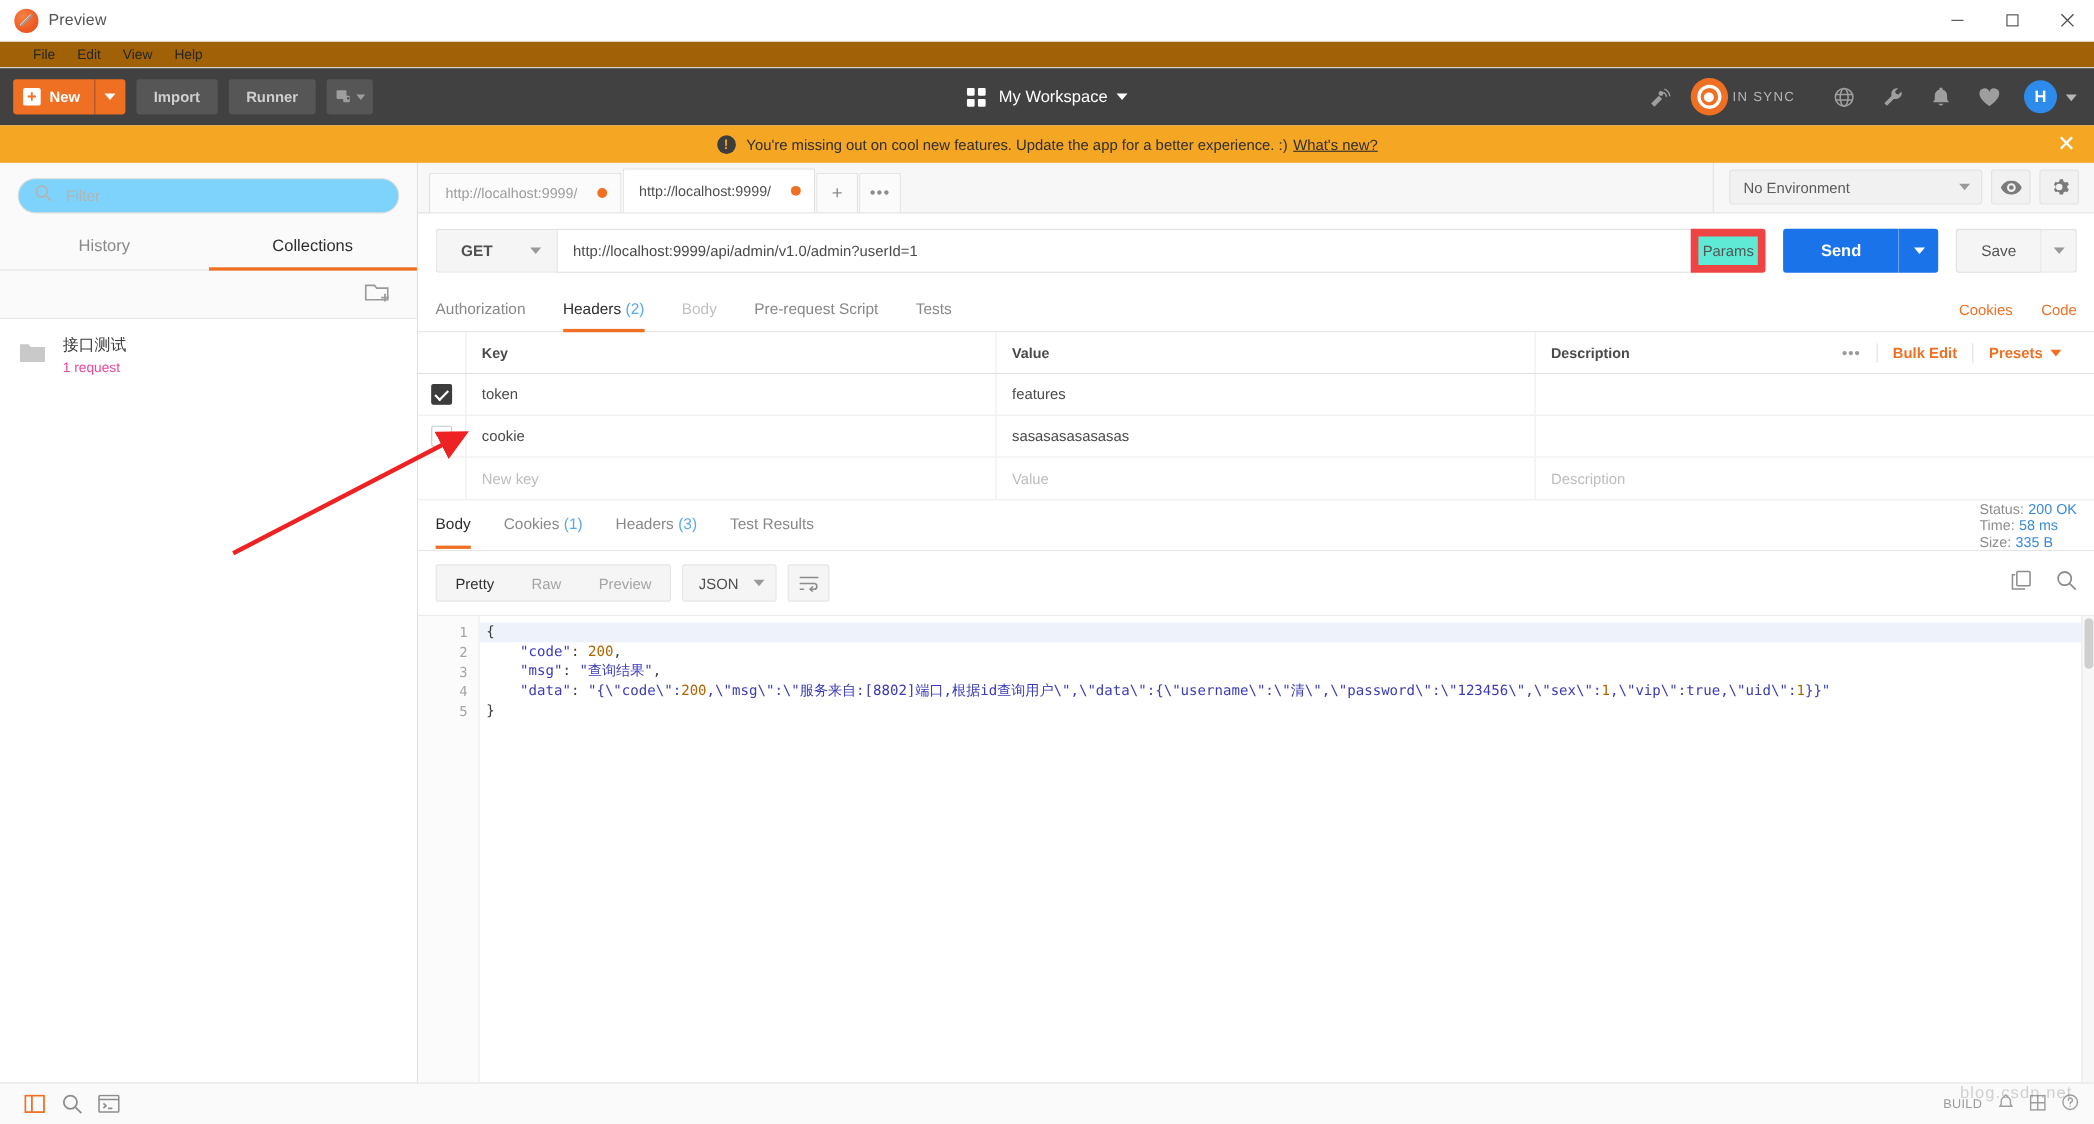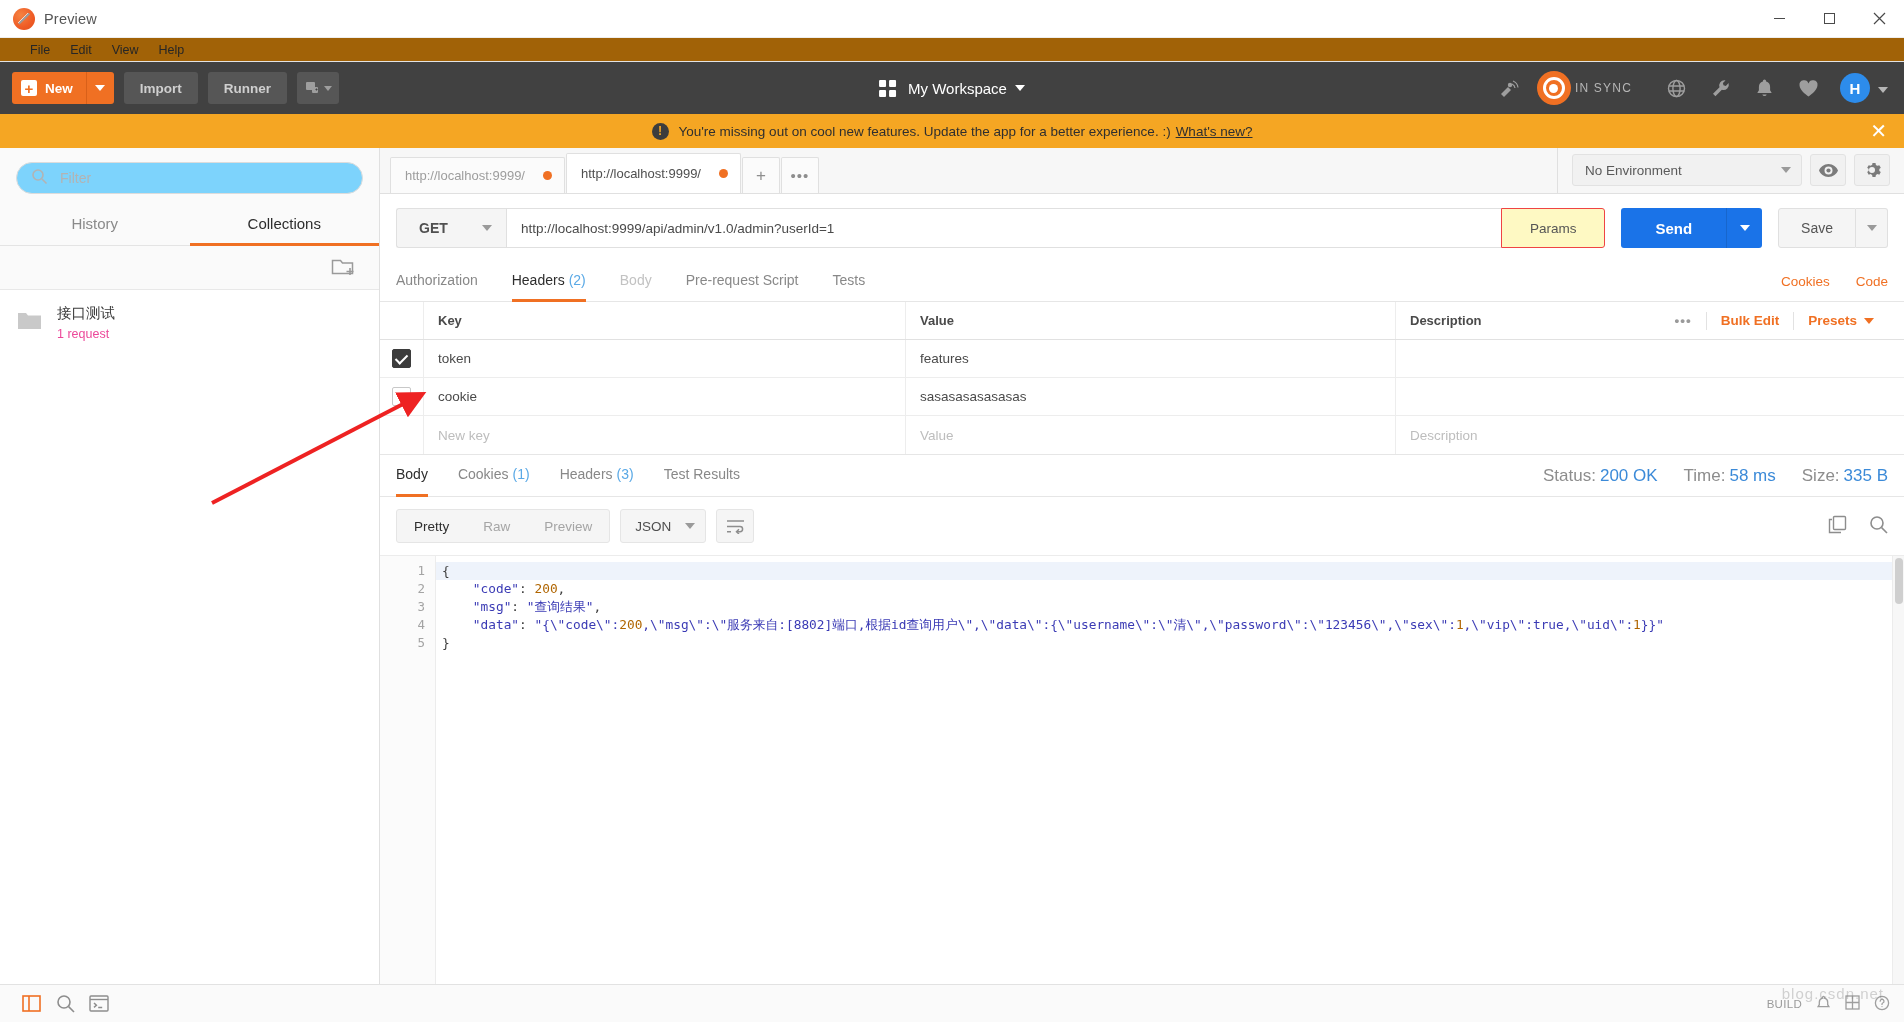--- a/index.html
+++ b/index.html
@@ -164,21 +164,21 @@
   .method-box {
     height: 40px; min-width: 110px; background:#f5f5f5; border:1px solid #e0e0e0; border-right:none;
     border-radius: 3px 0 0 3px; display:flex; align-items:center; justify-content:space-between;
     padding: 0 14px 0 22px; font-size: 14px; color:#505050; font-weight: bold; cursor:pointer;
   }
   .url-input {
     flex:1; height:40px; border:1px solid #e0e0e0; border-right:none; outline:none; padding: 0 14px;
     font-size: 13.5px; color:#4a4a4a; font-family: inherit; background:#fff; min-width:0;
   }
   .params-btn {
-    height:40px; background:#fef9c3; border:1px solid #ef4444; padding: 0 28px;
+    height:40px; background:#5eead4; border:7px solid #ef4444; padding: 0 4px;
     display:flex;align-items:center; font-size:13.5px; color:#555; cursor:pointer; border-radius:0 3px 3px 0;
   }
   .send-btn {
     height:40px; background:#1a73e8; color:#fff; font-size:15px; font-weight:bold;
     padding: 0 34px; display:flex;align-items:center; border-radius:3px 0 0 3px; margin-left:16px; cursor:pointer;
   }
   .send-caret { height:40px; width:36px; background:#1a73e8; color:#fff; display:flex;align-items:center;justify-content:center;
     border-left:1px solid #1766cd; border-radius:0 3px 3px 0; cursor:pointer;}
   .save-btn { height:40px; background:#f5f5f5; border:1px solid #e0e0e0; padding: 0 22px;
     display:flex;align-items:center; font-size:14px; color:#555; margin-left:16px; border-radius:3px 0 0 3px; cursor:pointer;}
@@ -211,21 +211,21 @@
   .ghost { color: #bdbdbd; }
   .hhead-actions { margin-left:auto; display:flex; align-items:center; gap:0; padding-right: 16px; font-size:13.5px; }
   .hhead-actions .sep { width:1px; height:18px; background:#e2e2e2; margin: 0 14px; }
   .hhead-actions .lnk { color:#f07023; cursor:pointer; display:flex; align-items:center;}
   .hhead-actions .dots { color:#9a9a9a; letter-spacing:1px; cursor:pointer;}
 
   
   .resp { flex:1; display:flex; flex-direction:column; min-height:0; }
   .resptabs { display:flex; align-items:center; padding: 0 16px; border-bottom:1px solid #e6e6e6; background:#fff;}
   .resptabs .rtab { margin-right: 30px; padding: 11px 0 12px 0; }
-  .status-wrap { margin-left:auto; display:flex; gap: 26px; font-size:17px; color:#8d8d8d; }
+  .status-wrap { margin-left:auto; display:flex; font-size:13px; color:#8d8d8d;flex-direction:column; }
   .status-wrap b { font-weight: normal; color:#3b8ad8; margin-left:4px;}
   .viewbar { display:flex; align-items:center; padding: 12px 16px; gap: 10px; }
   .seg { display:flex; background:#f5f5f5; border:1px solid #e5e5e5; border-radius:3px; height:34px; align-items:center;}
   .seg div { padding: 0 17px; font-size:13.5px; color:#a5a5a5; height:34px; display:flex; align-items:center; cursor:pointer;}
   .seg div.active { color:#2f2f2f; }
   .fmt { display:flex; align-items:center; height:34px; background:#f5f5f5; border:1px solid #e5e5e5; border-radius:3px; padding: 0 10px 0 14px; font-size:13.5px; color:#4f4f4f; cursor:pointer; gap:14px;}
   .wrapbtn { width:38px; height:34px; background:#f5f5f5; border:1px solid #e5e5e5; border-radius:3px; display:flex;align-items:center;justify-content:center;color:#8d8d8d;cursor:pointer;}
   .viewbar-right { margin-left:auto; display:flex; gap: 22px; color:#8d8d8d; }
   .viewbar-right div { cursor:pointer; }
 

